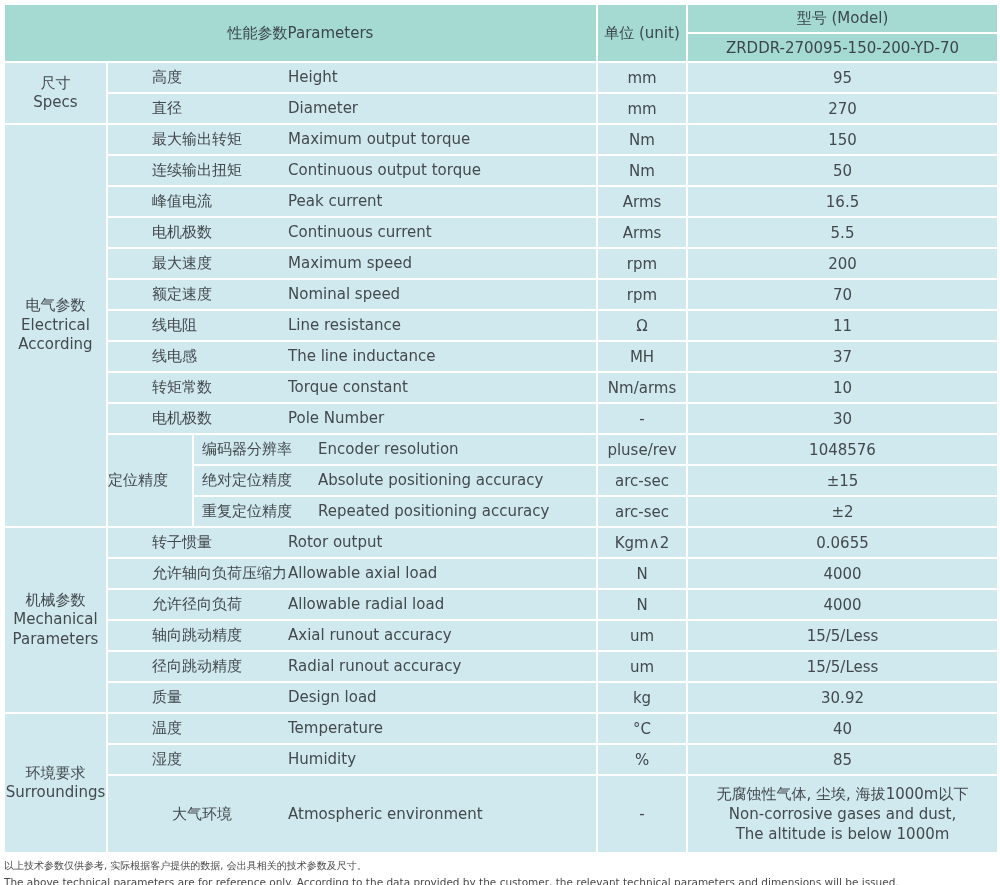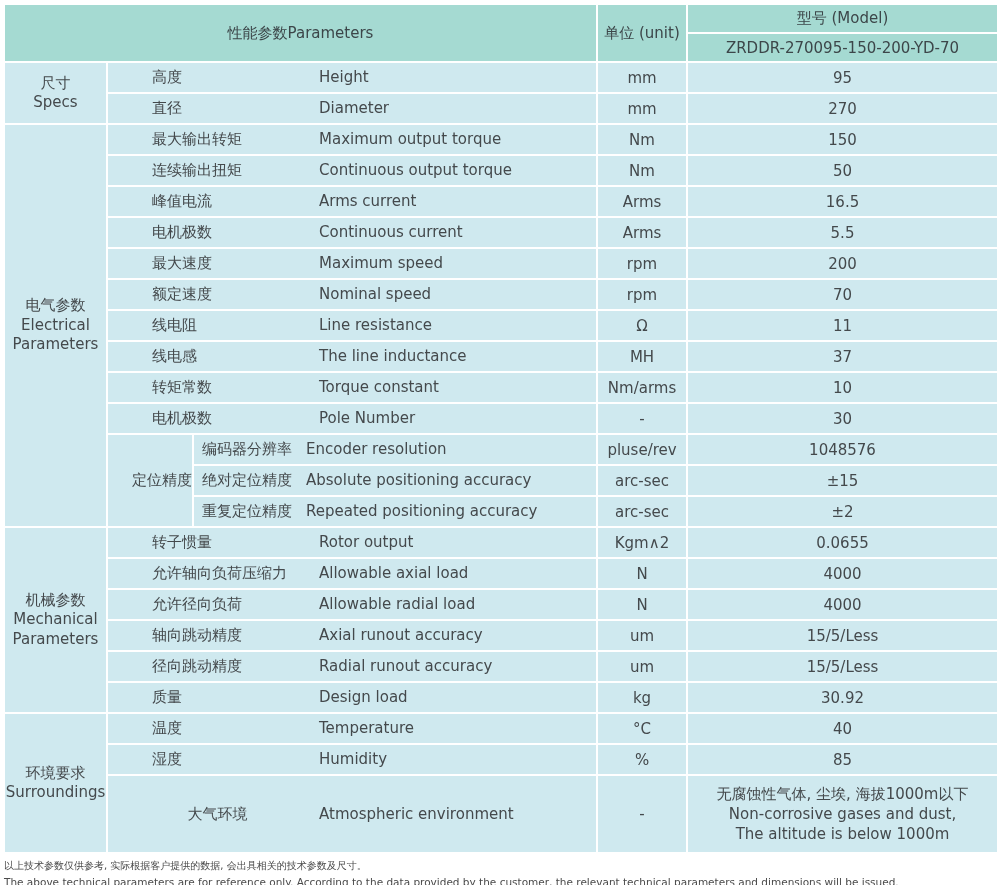--- a/index.html
+++ b/index.html
@@ -37,32 +37,32 @@
     background: #a5dad2;
     color: #3c4649;
     height: 27px;
     text-align: center;
   }
   td.sec {
     text-align: center;
     line-height: 1.3;
     margin-top: 36px;
   }
-  td.sub { text-align: right; font-family: Liberation Mono, monospace; }
+  td.sub { text-align: left; font-family: Liberation Mono, monospace; }
   td.name { text-align: left; white-space: nowrap; }
   .cn {
     display: inline-block;
-    width: 211px;
+    width: 180px;
     padding-left: 44px;
     box-sizing: border-box;
   }
   .cn.center { padding-left: 8px; text-align: center; }
   .cn2 {
     display: inline-block;
-    width: 112px;
+    width: 124px;
     padding-left: 8px;
     box-sizing: border-box;
   }
   td.unit, td.val { text-align: center; }
   tr.tall td { height: 76px; }
   .val-multi { line-height: 1.35; }
 
   .notes { padding: 4px 0 0 1px; }
   .note-cn { font-size: 10px;   color: #4a4a4a; line-height: 1.55; }
   .note-en { font-size: 10.5px; color: #4a4a4a; line-height: 1.55; }
@@ -102,33 +102,33 @@
       </tr>
       <tr>
         <td class="name" colspan="2"><span class="cn">直径</span><span>Diameter</span></td>
         <td class="unit">mm</td>
         <td class="val">270</td>
       </tr>
 
       <tr>
         <td class="sec" rowspan="13">
           <div>电气参数</div>
-          <div>Electrical Parameters</div>
+          <div>Electrical According</div>
         </td>
         <td class="name" colspan="2"><span class="cn">最大输出转矩</span><span>Maximum output torque</span></td>
         <td class="unit">Nm</td>
         <td class="val">150</td>
       </tr>
       <tr>
         <td class="name" colspan="2"><span class="cn">连续输出扭矩</span><span>Continuous output torque</span></td>
         <td class="unit">Nm</td>
         <td class="val">50</td>
       </tr>
       <tr>
-        <td class="name" colspan="2"><span class="cn">峰值电流</span><span>Arms current</span></td>
+        <td class="name" colspan="2"><span class="cn">峰值电流</span><span>Peak current</span></td>
         <td class="unit">Arms</td>
         <td class="val">16.5</td>
       </tr>
       <tr>
         <td class="name" colspan="2"><span class="cn">电机极数</span><span>Continuous current</span></td>
         <td class="unit">Arms</td>
         <td class="val">5.5</td>
       </tr>
       <tr>
         <td class="name" colspan="2"><span class="cn">最大速度</span><span>Maximum speed</span></td>

